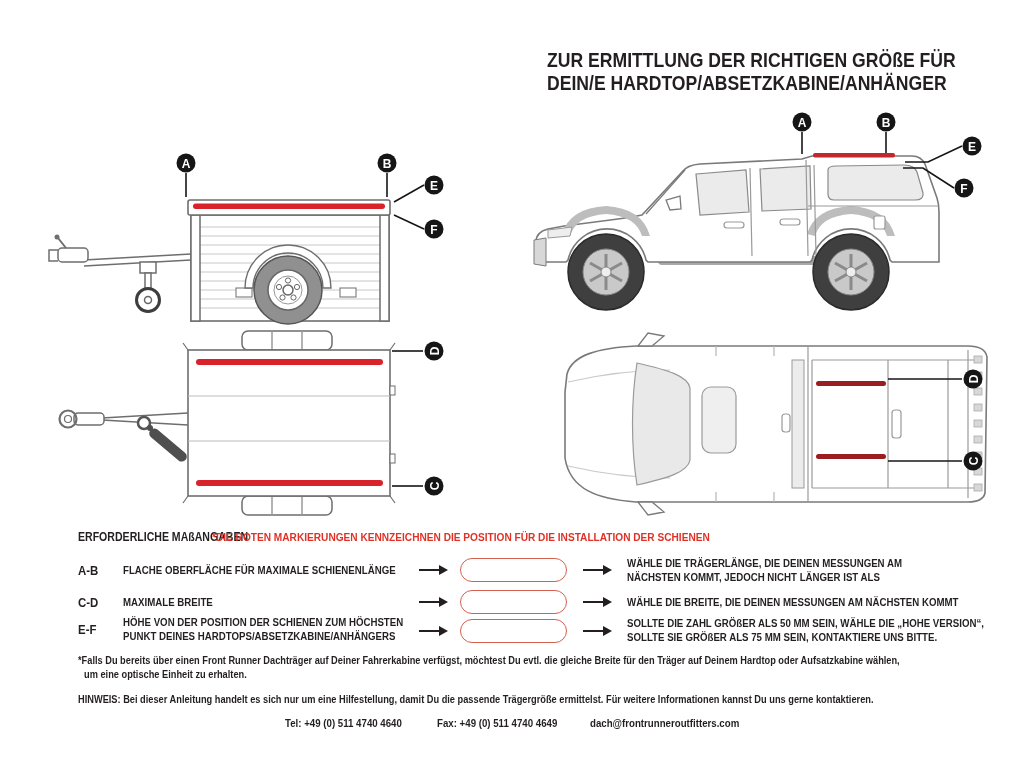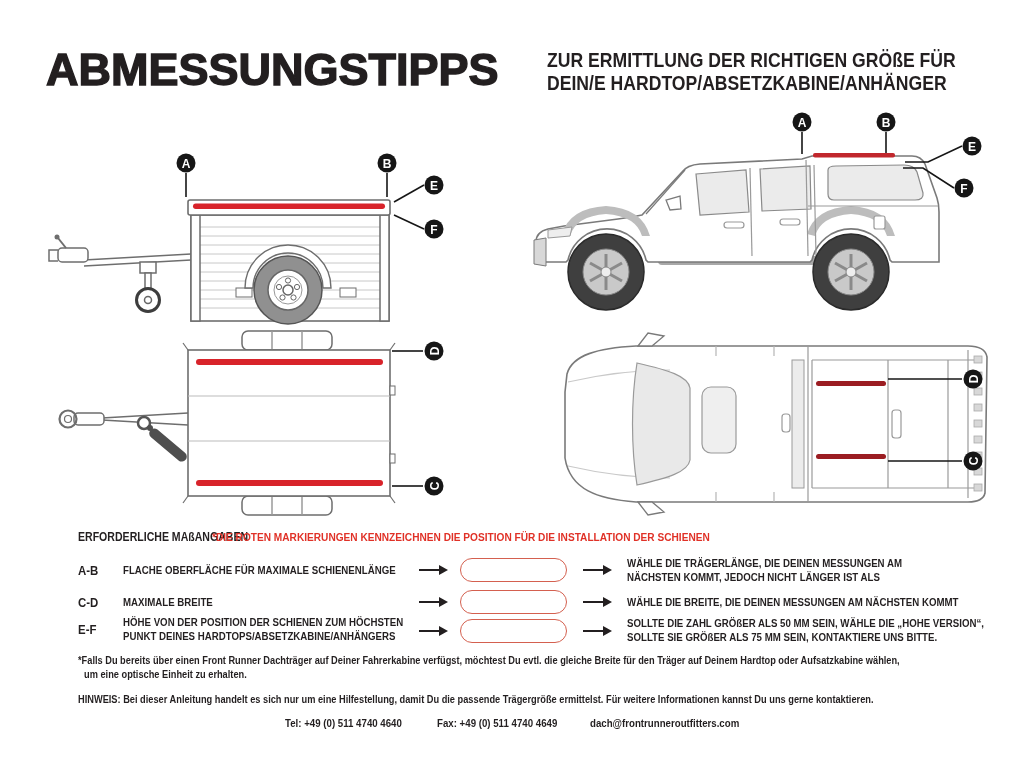--- a/index.html
+++ b/index.html
@@ -22,21 +22,20 @@
   .fs115{font-size:11.5px;}
   .fs11{font-size:11px;line-height:13.5px;}
   .fs105{font-size:10.5px;line-height:13.5px;}
   svg text.lbl{font-family:"Liberation Sans","DejaVu Sans",sans-serif;font-weight:700;font-size:12px;fill:#fff;}
 </style>
 </head>
 <body>
 
 <div id="page">
 
-  <div class="title">ABMESSUNGSTIPPS</div>
   <div class="subtitle">
     <div>ZUR ERMITTLUNG DER RICHTIGEN GRÖßE FÜR</div>
     <div>DEIN/E HARDTOP/ABSETZKABINE/ANHÄNGER</div>
   </div>
 
   <svg class="svgbox" style="left:40px;top:140px" width="420" height="200" viewBox="0 0 420 200">
     <g fill="none" stroke="#6e6e6e" stroke-width="1.5">
 
       <path d="M151,114 L44,120 M151,120 L44,126"></path>
       <rect x="18" y="108" width="30" height="14" rx="4" fill="#fff"></rect>

